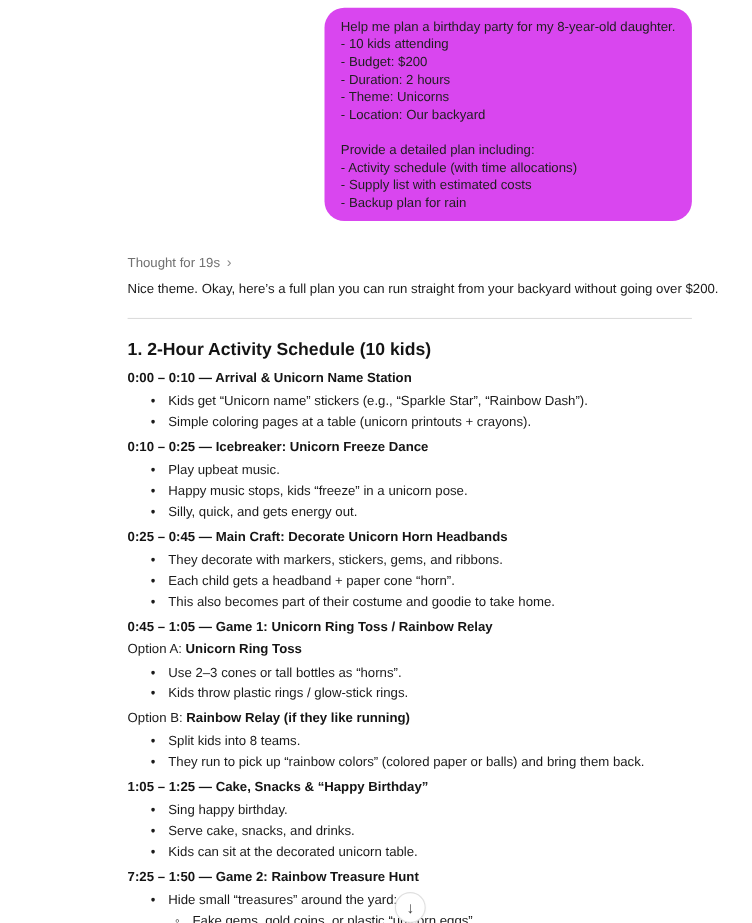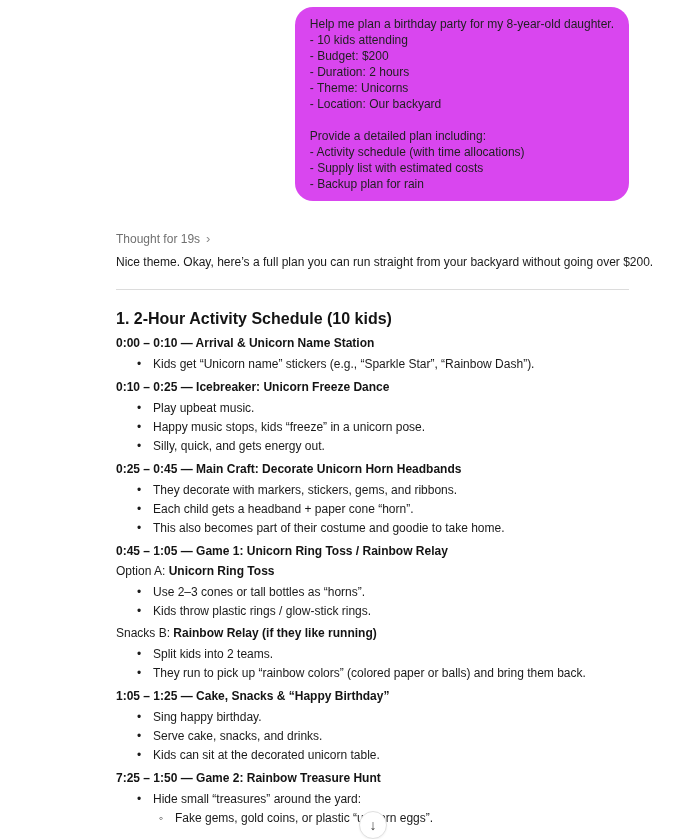--- a/index.html
+++ b/index.html
@@ -76,42 +76,43 @@
   <p class="lead">Nice theme. Okay, here’s a full plan you can run straight from your backyard without going over $200.</p>
 
   <hr class="divider">
 
   <h3 class="section-title">1. 2-Hour Activity Schedule (10 kids)</h3>
 
   <div class="blocks">
       <p class="subhead"><strong>0:00 – 0:10 — Arrival &amp; Unicorn Name Station</strong></p>
       <ul class="bullets">
         <li>Kids get “Unicorn name” stickers (e.g., “Sparkle Star”, “Rainbow Dash”).</li>
+        <li>Simple coloring pages at a table (unicorn printouts + crayons).</li>
       </ul>
       <p class="subhead"><strong>0:10 – 0:25 — Icebreaker: Unicorn Freeze Dance</strong></p>
       <ul class="bullets">
         <li>Play upbeat music.</li>
         <li>Happy music stops, kids “freeze” in a unicorn pose.</li>
         <li>Silly, quick, and gets energy out.</li>
       </ul>
       <p class="subhead"><strong>0:25 – 0:45 — Main Craft: Decorate Unicorn Horn Headbands</strong></p>
       <ul class="bullets">
         <li>They decorate with markers, stickers, gems, and ribbons.</li>
         <li>Each child gets a headband + paper cone “horn”.</li>
         <li>This also becomes part of their costume and goodie to take home.</li>
       </ul>
       <p class="subhead"><strong>0:45 – 1:05 — Game 1: Unicorn Ring Toss / Rainbow Relay</strong></p>
       <p class="option"><span>Option A: </span><strong>Unicorn Ring Toss</strong></p>
       <ul class="bullets">
         <li>Use 2–3 cones or tall bottles as “horns”.</li>
         <li>Kids throw plastic rings / glow-stick rings.</li>
       </ul>
-      <p class="option"><span>Snacks B: </span><strong>Rainbow Relay (if they like running)</strong></p>
+      <p class="option"><span>Option B: </span><strong>Rainbow Relay (if they like running)</strong></p>
       <ul class="bullets">
-        <li>Split kids into 2 teams.</li>
+        <li>Split kids into 8 teams.</li>
         <li>They run to pick up “rainbow colors” (colored paper or balls) and bring them back.</li>
       </ul>
       <p class="subhead"><strong>1:05 – 1:25 — Cake, Snacks &amp; “Happy Birthday”</strong></p>
       <ul class="bullets">
         <li>Sing happy birthday.</li>
         <li>Serve cake, snacks, and drinks.</li>
         <li>Kids can sit at the decorated unicorn table.</li>
       </ul>
       <p class="subhead"><strong>7:25 – 1:50 — Game 2: Rainbow Treasure Hunt</strong></p>
       <ul class="bullets">

